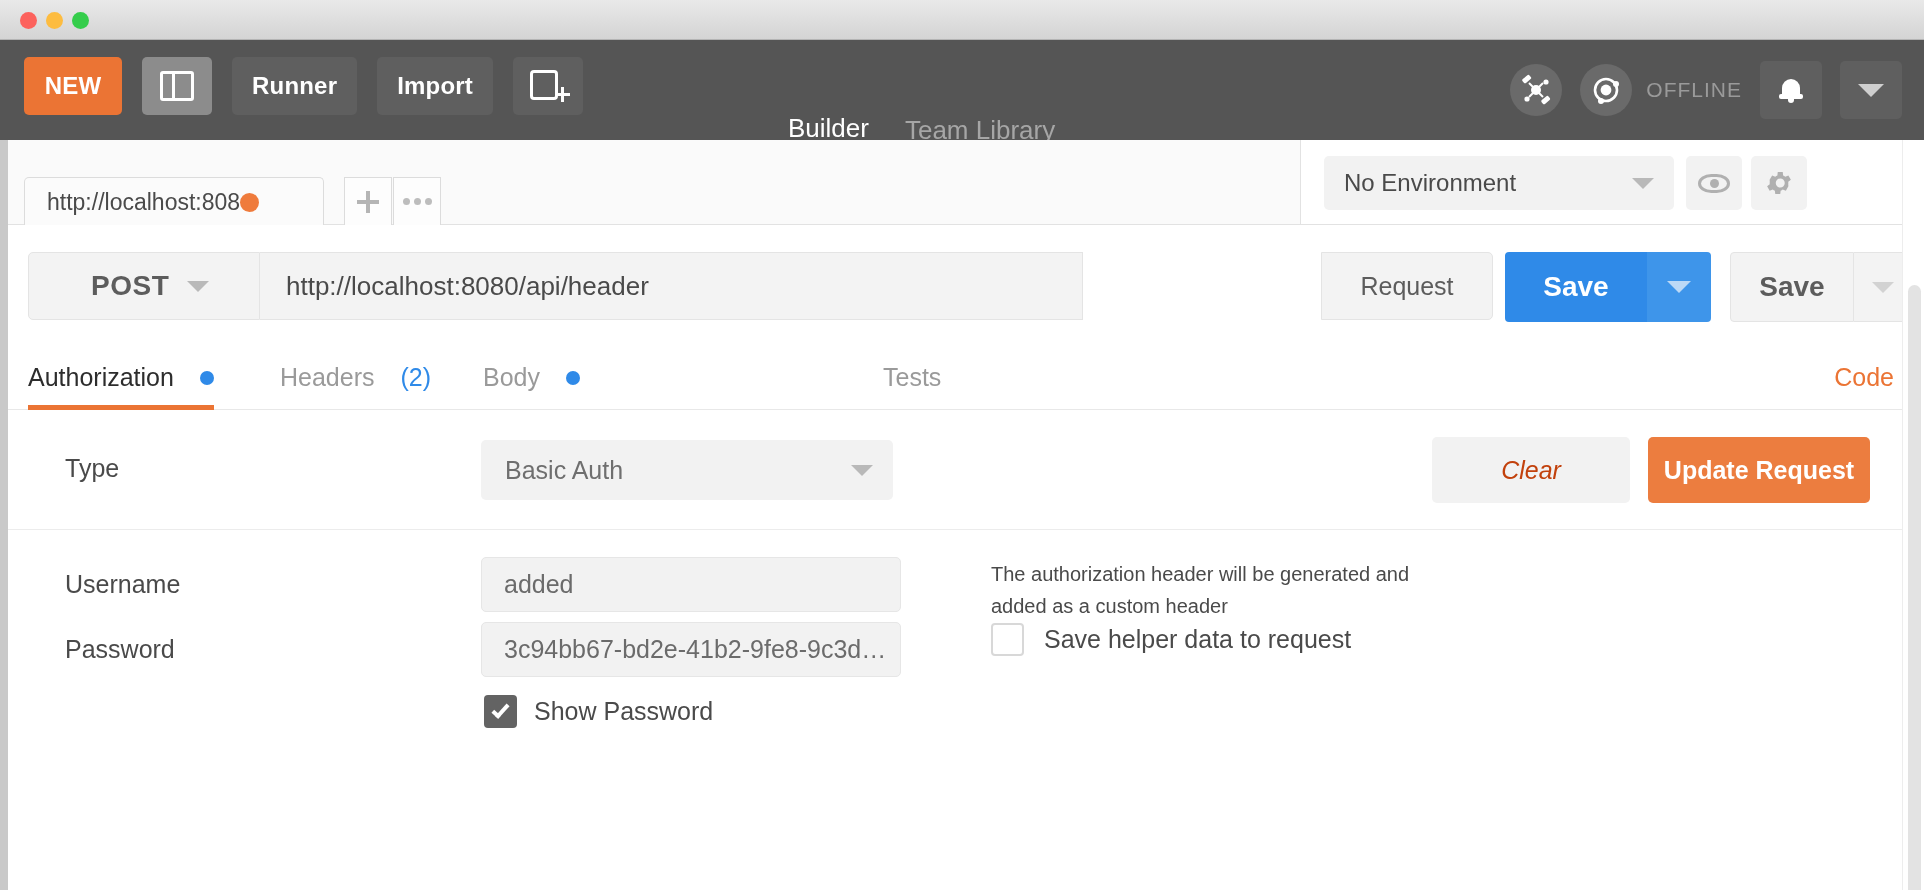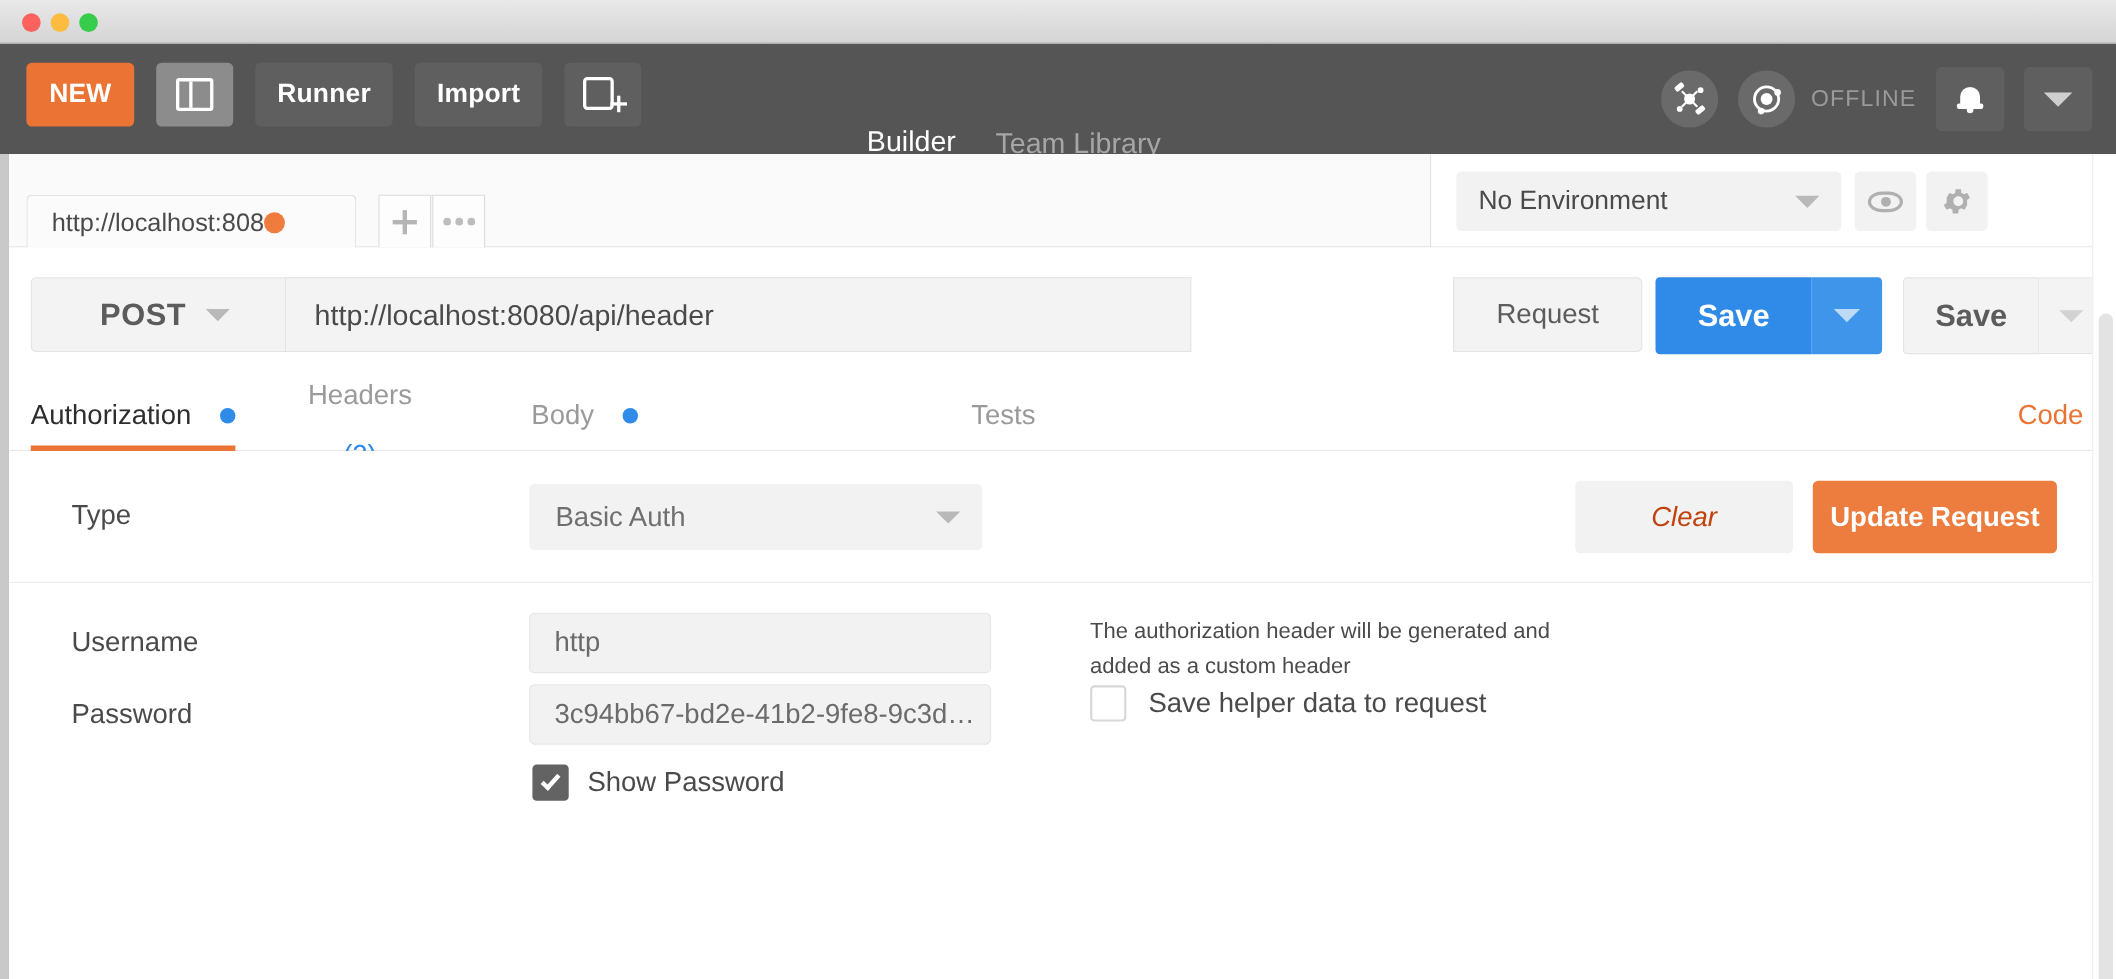--- a/index.html
+++ b/index.html
@@ -386,21 +386,21 @@
       <div class="save-caret">
         <span class="chev-light"></span>
       </div>
     </div>
 
     <div class="reqtabs">
       <div class="rt active" style="left:20px;">
         <span>Authorization</span>
         <span class="dot-blue"></span>
       </div>
-      <div class="rt" style="left:272px;flex-direction:column;">
+      <div class="rt" style="left:272px;">
         <span>Headers</span>
         <span class="count-blue">(2)</span>
       </div>
       <div class="rt" style="left:475px;">
         <span>Body</span>
         <span class="dot-blue"></span>
       </div>
       <div class="rt" style="left:875px;">
         <span>Tests</span>
       </div>
@@ -419,21 +419,21 @@
         <span class="t">Clear</span>
       </div>
       <div class="update-btn">
         <span class="t">Update Request</span>
       </div>
     </div>
 
     <div class="creds">
       <span class="lbl-user">Username</span>
       <div class="txt-input user" title="Username">
-        <span class="v">http</span>
+        <span class="v">added</span>
       </div>
 
       <span class="lbl-pass">Password</span>
       <div class="txt-input pass" title="Password">
         <span class="v">3c94bb67-bd2e-41b2-9fe8-9c3d…</span>
       </div>
 
       <div class="showpass">
         <span class="cb-checked">
             <span class="tick"></span>

